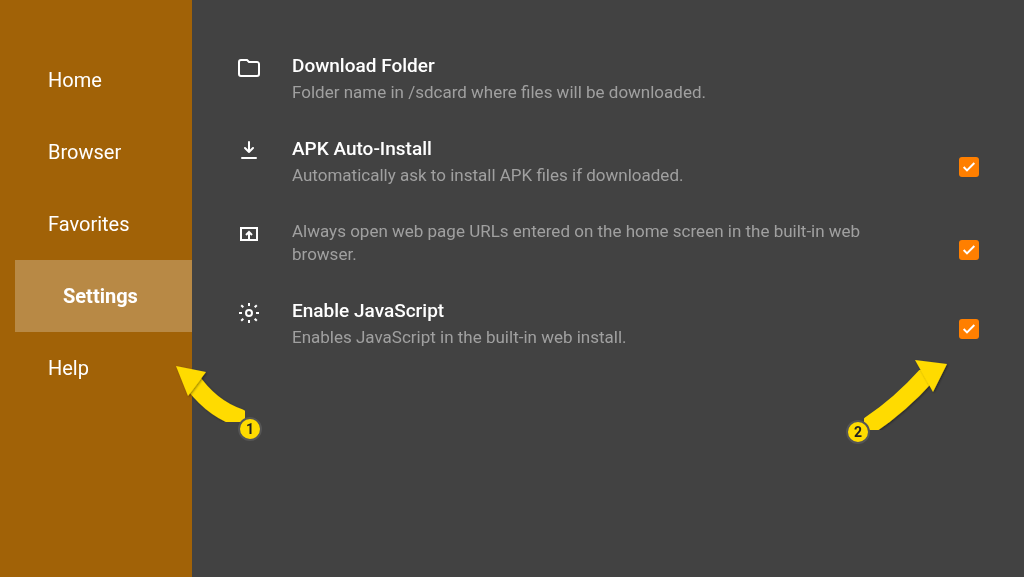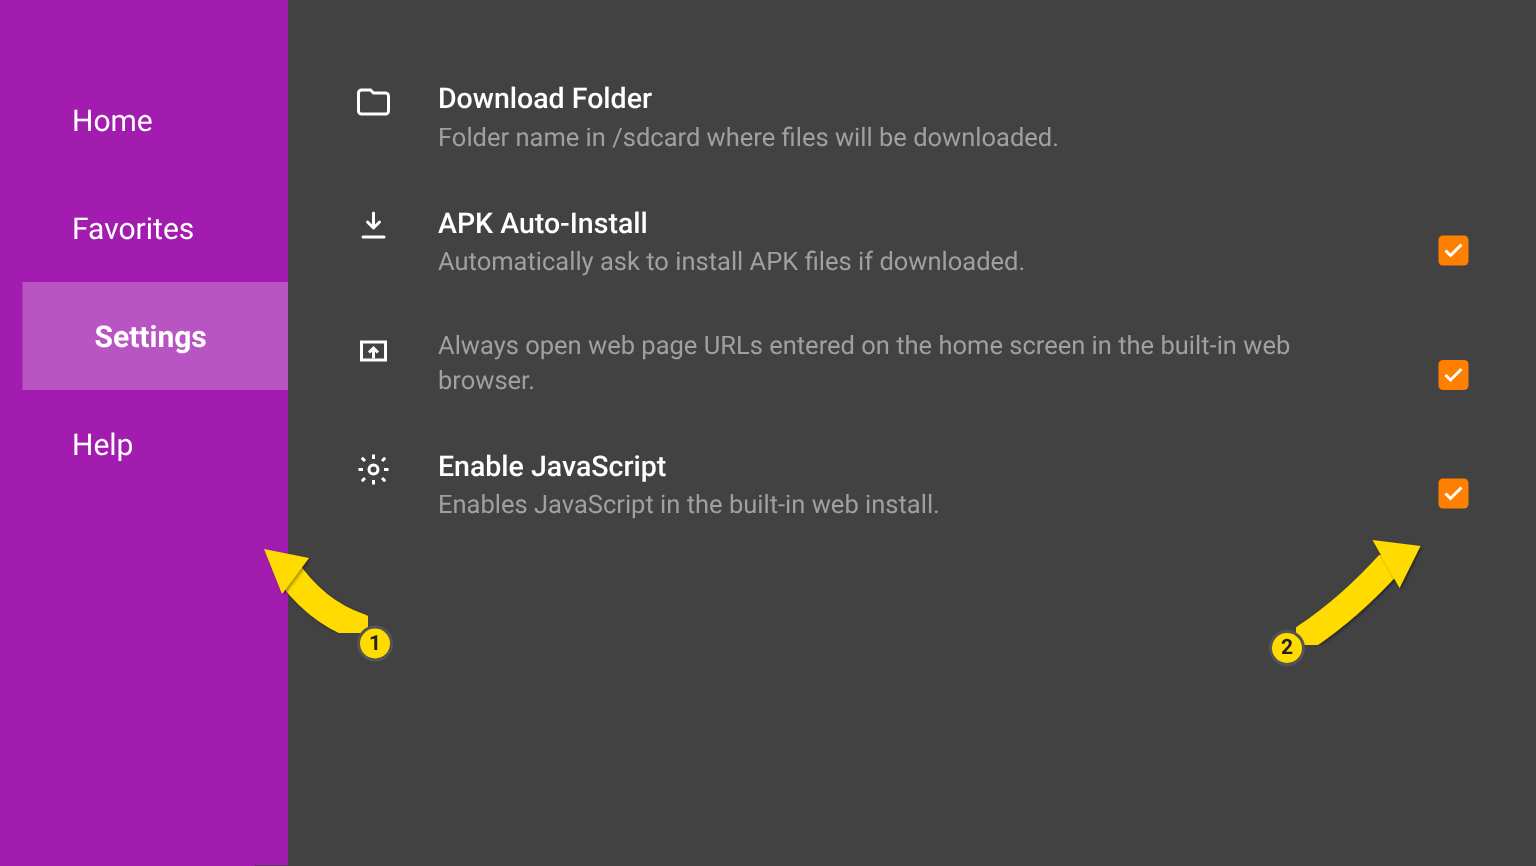--- a/index.html
+++ b/index.html
@@ -1,20 +1,20 @@
 <!DOCTYPE html>
 <html><head>
 <meta charset="utf-8">
 <style>
   * { margin: 0; padding: 0; box-sizing: border-box; }
   html, body { width: 1024px; height: 577px; font-family: "Roboto", "Segoe UI", Arial, sans-serif; overflow: hidden; }
   body { display: flex; background: #424242; color: #e0e0e0; }
 
   
-  .sidebar { width: 192px; height: 577px; background: #a21caf; display: flex; flex-direction: column; padding-top: 44px; }
+  .sidebar { width: 192px; height: 577px; background: #a16207; display: flex; flex-direction: column; padding-top: 44px; }
   .sidebar-item { height: 72px; display: flex; align-items: center; padding-left: 48px; font-size: 20px; font-weight: 400; color: #ffffff; cursor: pointer; }
   .sidebar-item.active { background: rgba(255,255,255,0.25); font-weight: 700; margin-left: 15px; }
 
   
   .main { flex: 1; height: 577px; padding: 38px 40px 0 30px; }
   .setting-row { display: flex; align-items: flex-start; padding: 16px 0; gap: 16px; }
   .setting-icon { width: 54px; display: flex; justify-content: center; padding-top: 2px; color: #ffffff; }
   .setting-icon svg { width: 24px; height: 24px; fill: #ffffff; }
   .setting-text { flex: 1; padding-right: 16px; }
   .setting-title { font-size: 19px; color: #ffffff; font-weight: 500; margin-bottom: 4px; }
@@ -27,20 +27,23 @@
   .anno { position: absolute; pointer-events: none; }
   .anno svg { display: block; }
   .anno-badge { position: absolute; width: 24px; height: 24px; border-radius: 50%; background: #ffdb00; border: 2px solid #555; color: #222; font-weight: 700; font-size: 14px; display: flex; align-items: center; justify-content: center; pointer-events: none; }
 </style>
 </head>
 <body>
 
 <nav class="sidebar">
   <div class="sidebar-item">
     <span>Home</span>
+  </div>
+  <div class="sidebar-item">
+    <span>Browser</span>
   </div>
   <div class="sidebar-item">
     <span>Favorites</span>
   </div>
   <div class="sidebar-item active">
     <span>Settings</span>
   </div>
   <div class="sidebar-item">
     <span>Help</span>
   </div>

